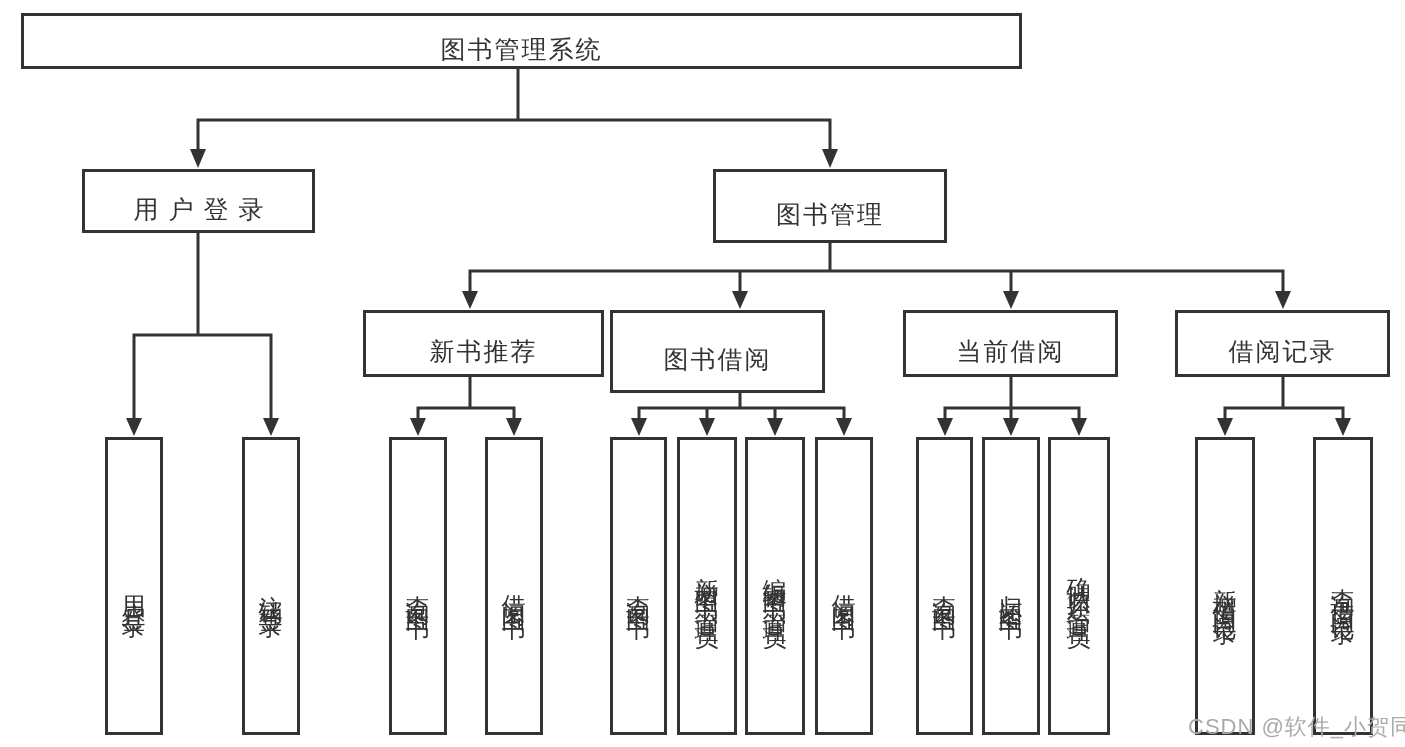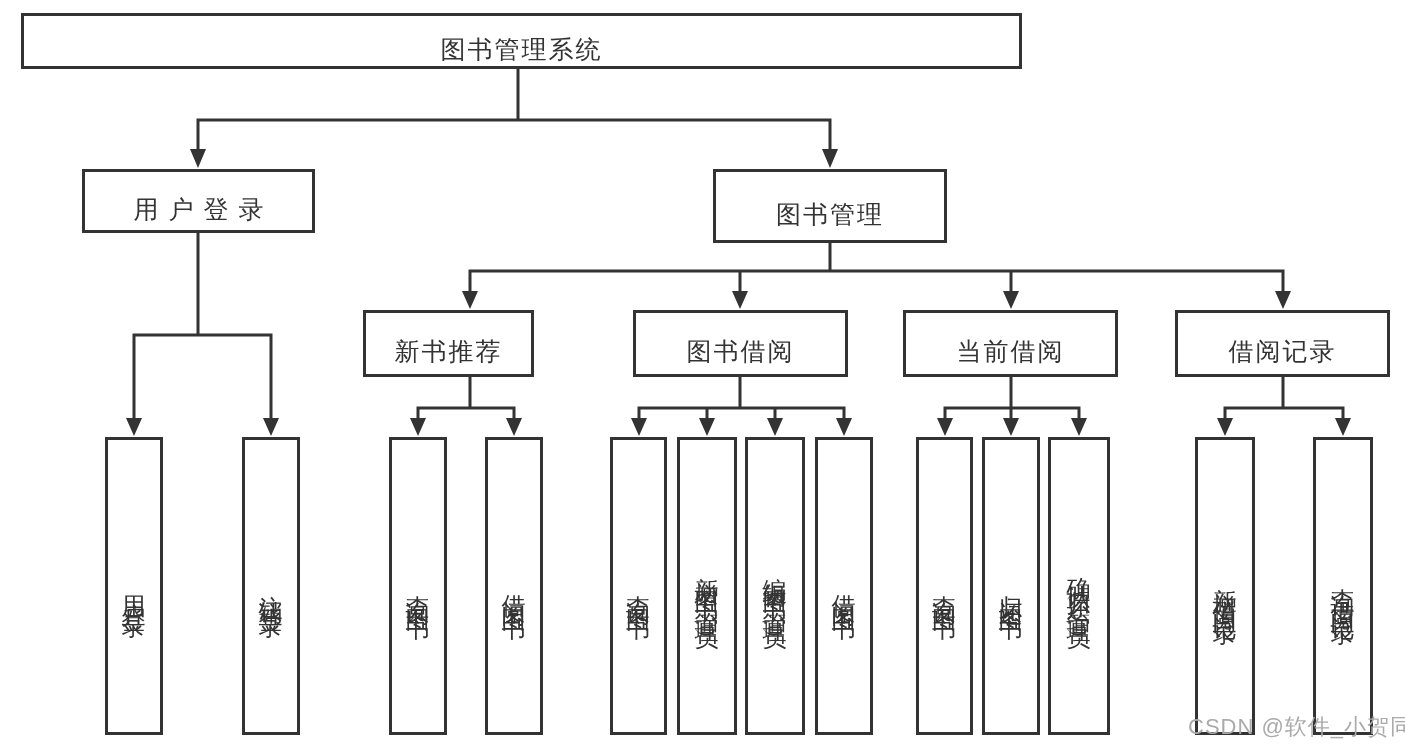--- a/index.html
+++ b/index.html
@@ -98,24 +98,24 @@
     <span class="h-label">图书管理系统</span>
   </div>
 
   <div class="node" style="left:82px; top:169px; width:233px; height:64px;">
     <span class="h-label wide">用户登录</span>
   </div>
   <div class="node" style="left:713px; top:169px; width:234px; height:74px;">
     <span class="h-label">图书管理</span>
   </div>
 
-  <div class="node" style="left:363px; top:310px; width:171px; height:67px;">
+  <div class="node" style="left:363px; top:310px; width:241px; height:67px;">
     <span class="h-label">新书推荐</span>
   </div>
-  <div class="node" style="left:633px; top:310px; width:215px; height:67px;">
+  <div class="node" style="left:610px; top:310px; width:215px; height:83px;">
     <span class="h-label">图书借阅</span>
   </div>
   <div class="node" style="left:1175px; top:310px; width:215px; height:67px;">
     <span class="h-label">借阅记录</span>
   </div>
   <div class="node" style="left:903px; top:310px; width:215px; height:67px;">
     <span class="h-label">当前借阅</span>
   </div>
 
   <div class="node" style="left:105px; top:437px; width:58px; height:298px;">

